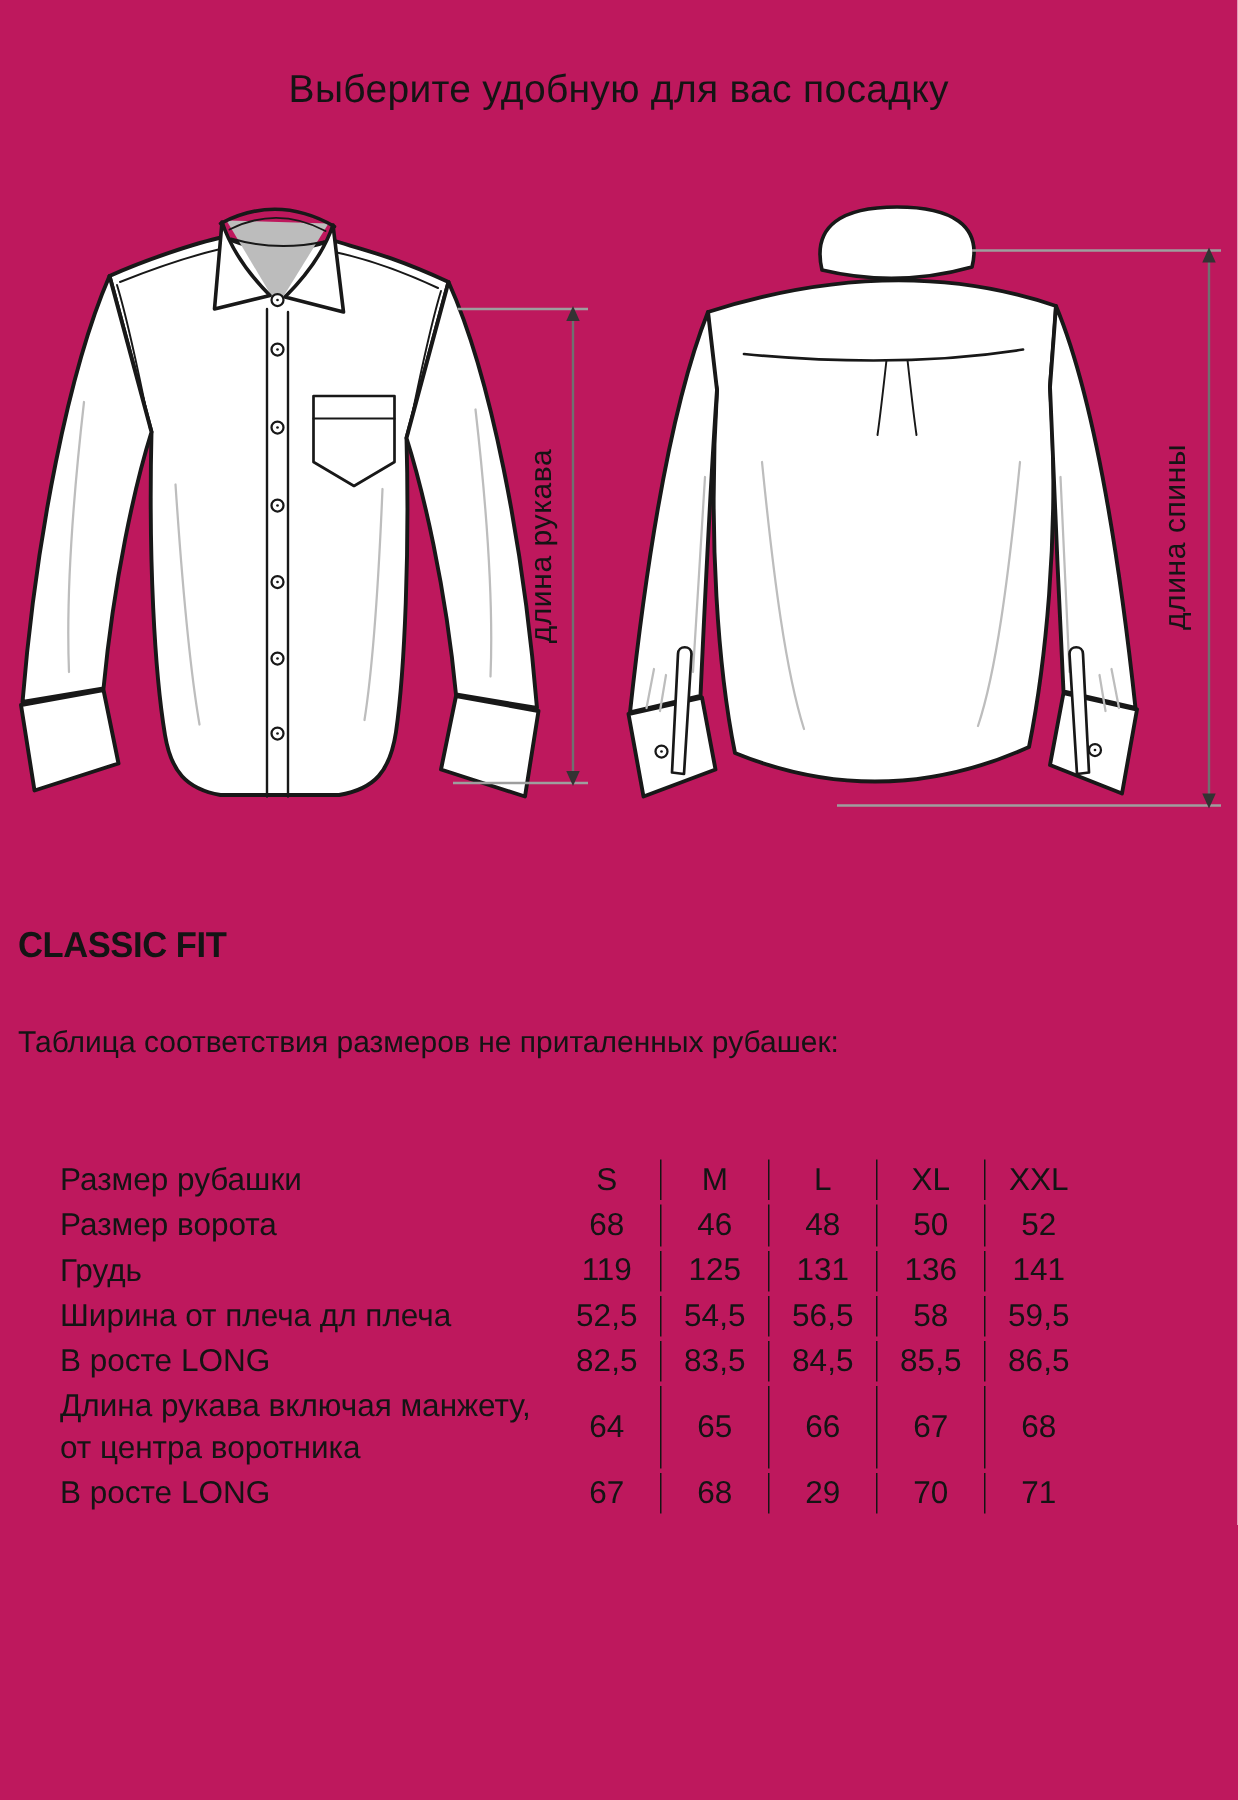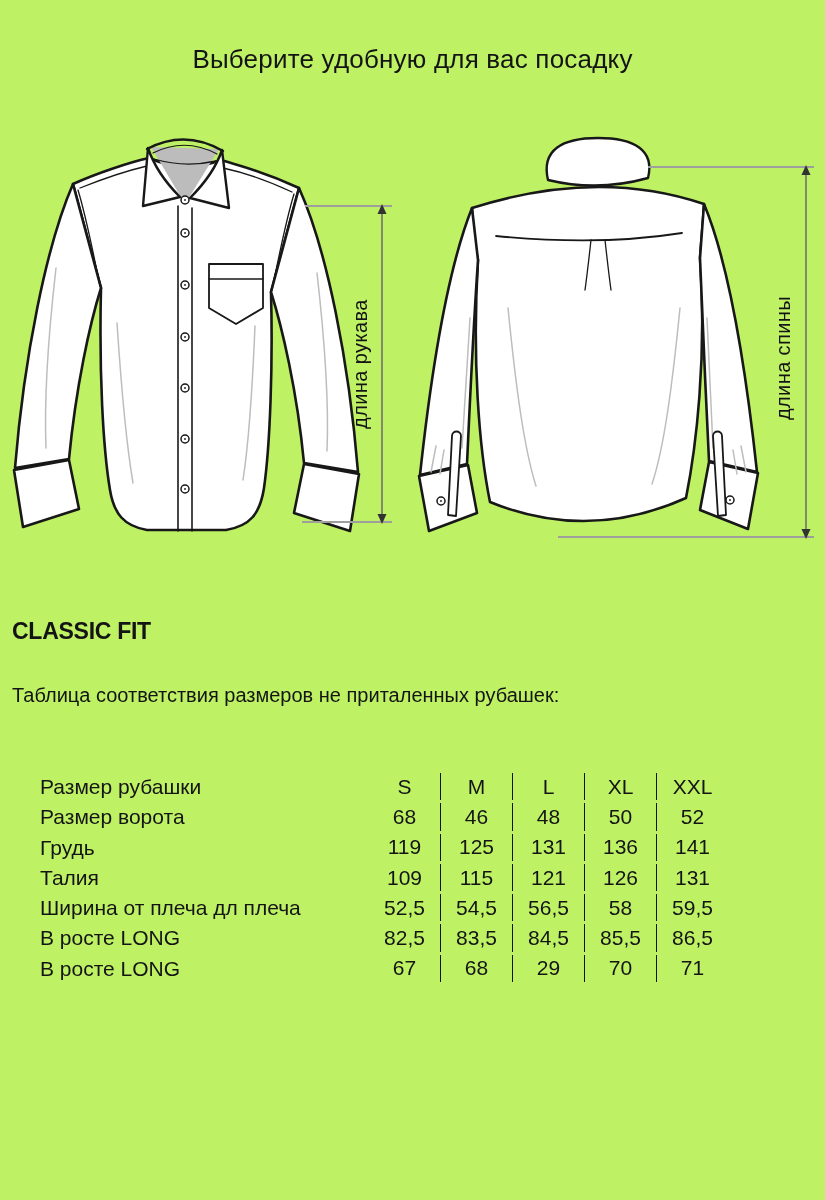--- a/index.html
+++ b/index.html
@@ -1,17 +1,17 @@
 <!DOCTYPE html>
 <html><head>
 <meta charset="utf-8">
 <style>
   html,body { margin:0; padding:0; background:#fff; }
   .page {
-    position:relative; width:825px; height:1200px; background:#bef264;
+    position:relative; width:825px; height:1200px; background:#be185d;
     font-family:"Liberation Sans", sans-serif; color:#141414; overflow:hidden;
   }
   .title {
     position:absolute; top:44px; left:0; width:825px; text-align:center;
     font-size:26px; font-weight:400; margin:0; letter-spacing:0.2px;
   }
   .figures { position:absolute; left:0; top:118px; width:825px; height:445px; }
   .dim-text { font-size:20px; fill:#141414; letter-spacing:0.4px; }
   .fit-heading {
     position:absolute; left:12px; top:617px; margin:0;
@@ -167,43 +167,44 @@
       </tr>
       <tr>
         <td class="lbl">Грудь</td>
         <td class="v">119</td>
         <td class="v bl">125</td>
         <td class="v bl">131</td>
         <td class="v bl">136</td>
         <td class="v bl">141</td>
       </tr>
       <tr>
-        <td class="lbl">Талия</td>
-        <td class="v">109</td>
-        <td class="v bl">115</td>
-        <td class="v bl">121</td>
-        <td class="v bl">126</td>
-        <td class="v bl">131</td>
-      </tr>
-      <tr>
         <td class="lbl">Ширина от плеча дл плеча</td>
         <td class="v">52,5</td>
         <td class="v bl">54,5</td>
         <td class="v bl">56,5</td>
         <td class="v bl">58</td>
         <td class="v bl">59,5</td>
       </tr>
       <tr>
         <td class="lbl">В росте LONG</td>
         <td class="v">82,5</td>
         <td class="v bl">83,5</td>
         <td class="v bl">84,5</td>
         <td class="v bl">85,5</td>
         <td class="v bl">86,5</td>
       </tr>
+      <tr class="dbl">
+        <td class="lbl">Длина рукава включая манжету,
+от центра воротника</td>
+        <td class="v">64</td>
+        <td class="v bl">65</td>
+        <td class="v bl">66</td>
+        <td class="v bl">67</td>
+        <td class="v bl">68</td>
+      </tr>
       <tr>
         <td class="lbl">В росте LONG</td>
         <td class="v">67</td>
         <td class="v bl">68</td>
         <td class="v bl">29</td>
         <td class="v bl">70</td>
         <td class="v bl">71</td>
       </tr>
     </tbody>
   </table>

